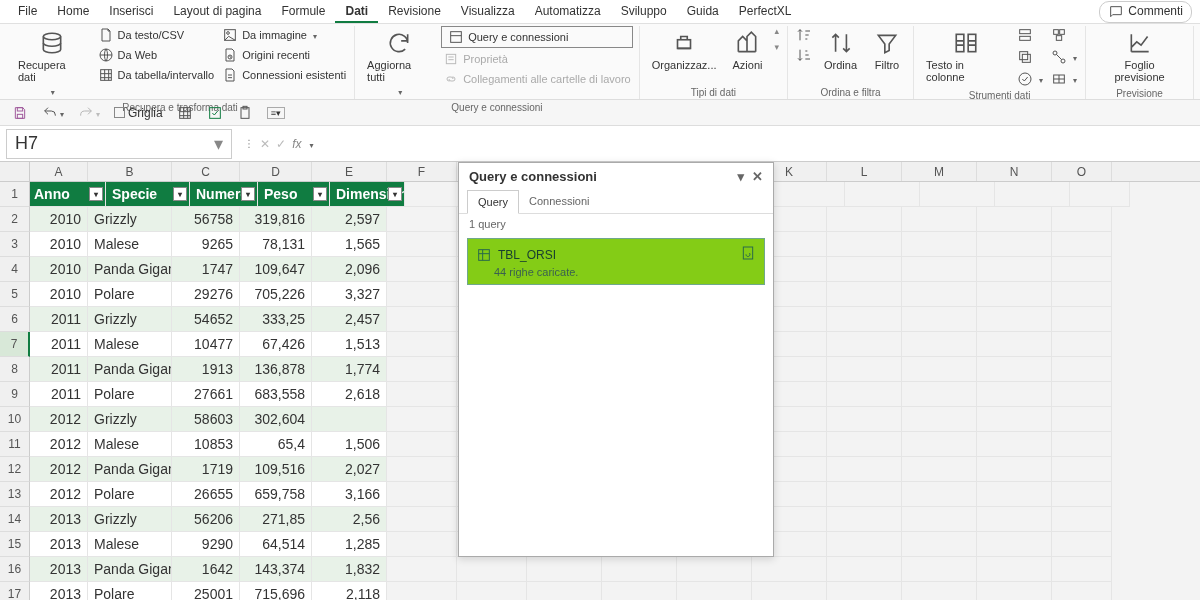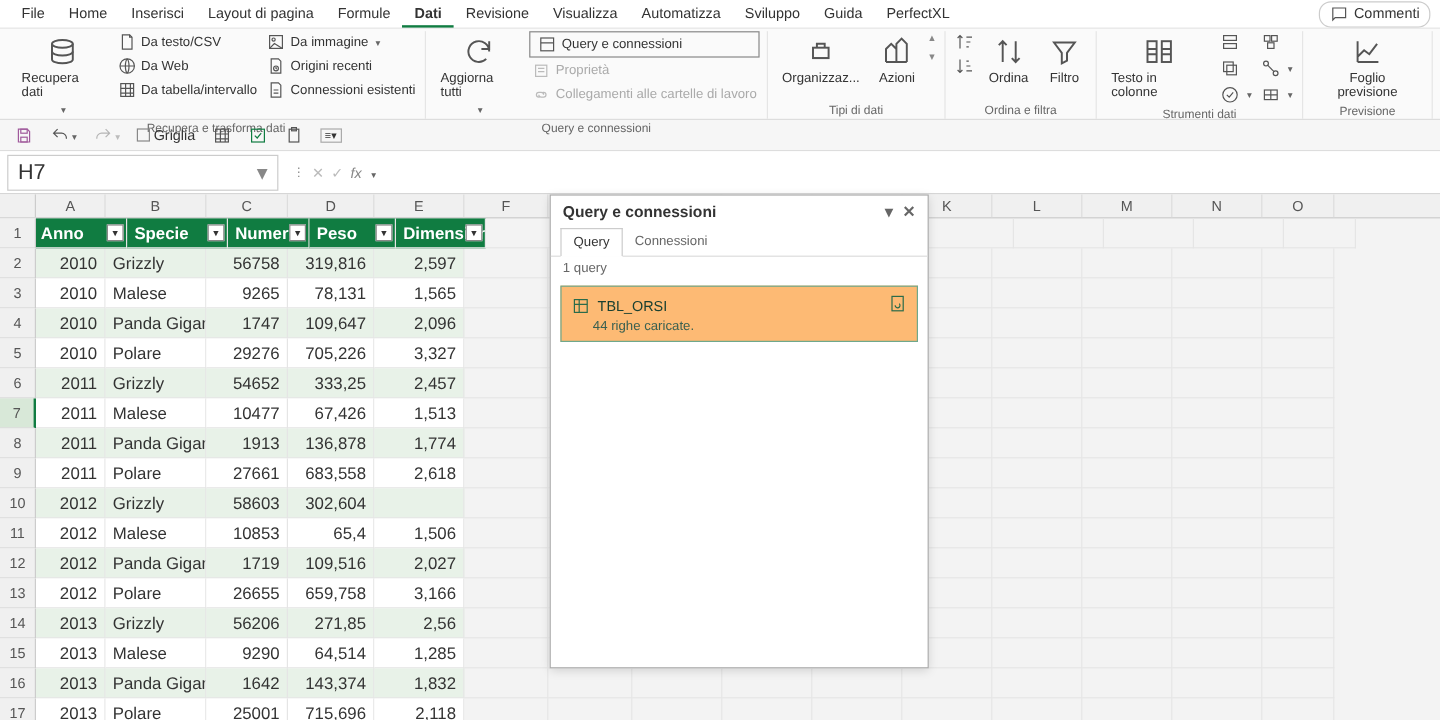--- a/index.html
+++ b/index.html
@@ -57,21 +57,21 @@
   .band-odd { background:#fff; }
   
   
   .queries-panel { position:absolute; left:458px; top:0; width:316px; height:395px; background:#fff; border:1px solid #aaa; box-shadow:0 2px 8px rgba(0,0,0,0.15); }
   .qp-title { display:flex; align-items:center; justify-content:space-between; padding:6px 10px; font-size:13px; font-weight:600; }
   .qp-title .controls { display:flex; gap:8px; color:#666; }
   .qp-tabs { display:flex; border-bottom:1px solid #ddd; padding: 0 8px; }
   .qp-tab { padding:5px 10px; font-size:11px; color:#666; cursor:pointer; }
   .qp-tab.active { border:1px solid #ccc; border-bottom:1px solid #fff; margin-bottom:-1px; background:#fff; color:#333; }
   .qp-count { padding:4px 10px; font-size:11px; color:#666; }
-  .qp-item { margin:4px 8px; background:#fdba74; border:1px solid #6fa88c; padding:6px 8px; }
+  .qp-item { margin:4px 8px; background:#84cc16; border:1px solid #6fa88c; padding:6px 8px; }
   .qp-item-title { display:flex; align-items:center; gap:6px; font-size:12px; color:#1a4030; }
   .qp-item-sub { font-size:11px; color:#3a6050; padding-left:18px; padding-top:2px; }
   .qp-item-icon-right { float:right; }
   
   .chev::after { content:"▾"; font-size:8px; color:#666; margin-left:2px; }
 </style>
 </head>
 <body>
 
 <div class="menu-bar">

